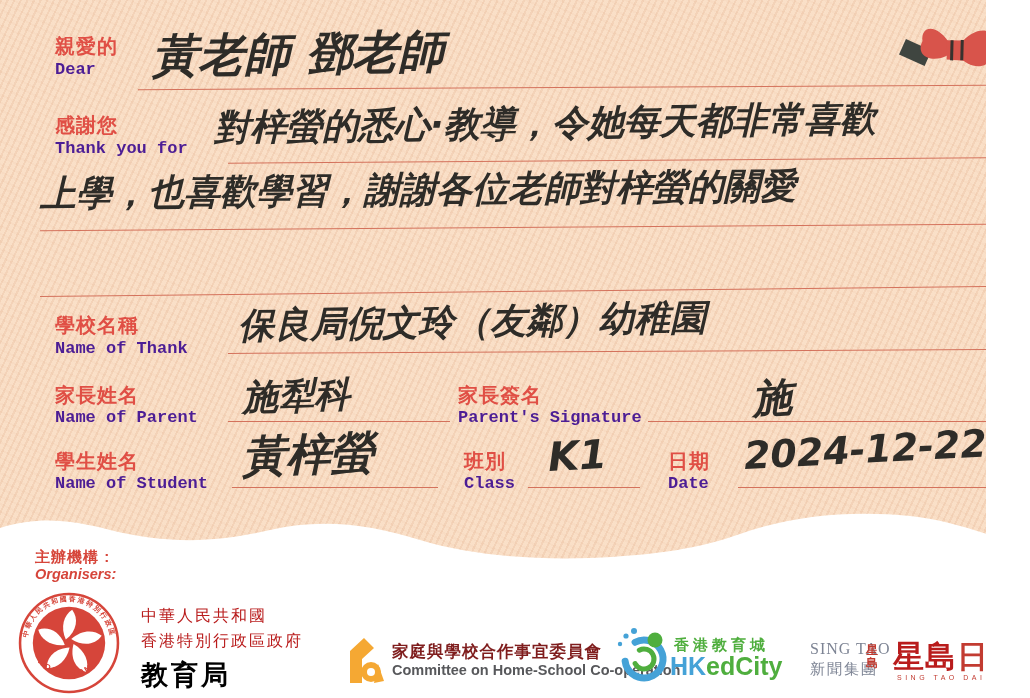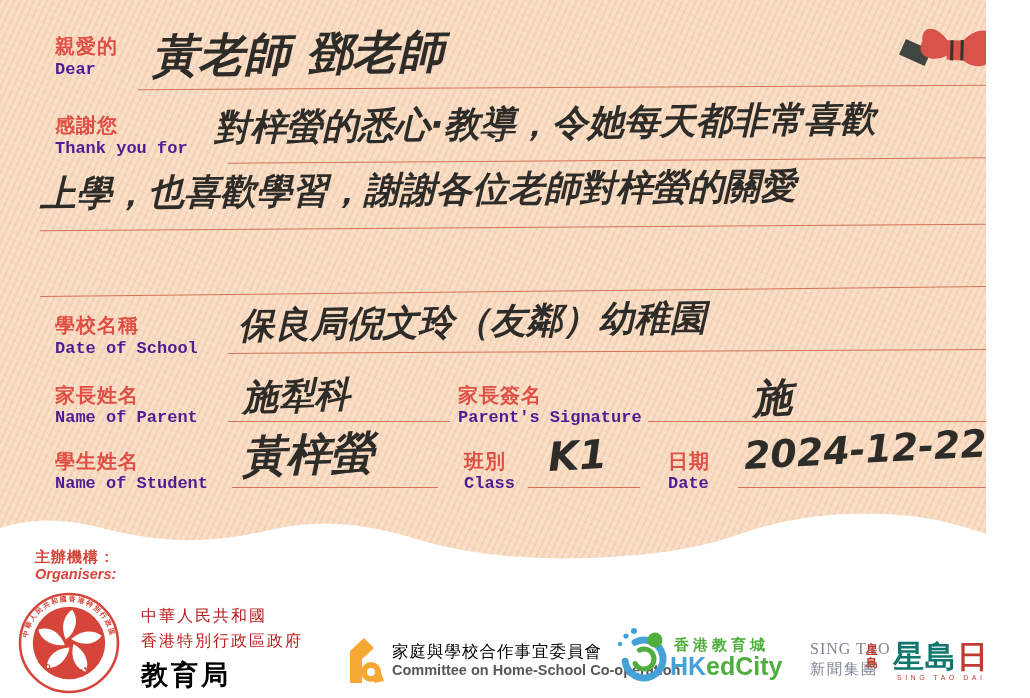--- a/index.html
+++ b/index.html
@@ -21,31 +21,31 @@
   .hw{
     font-family:"DejaVu Sans","Liberation Sans",sans-serif;
     font-style:italic;font-weight:600;color:#2e2c28;white-space:nowrap;z-index:4;
     transform-origin:left center;
   }
   .footer-white{z-index:1;}
   .f-label{font-weight:700;color:#d6453a;font-size:15px;letter-spacing:1px;white-space:nowrap;z-index:3;}
   .f-label-en{font-style:italic;font-weight:700;color:#d6453a;font-size:14.5px;white-space:nowrap;z-index:3;}
   .edb-line{color:#b91c1c;font-size:16px;letter-spacing:2px;white-space:nowrap;z-index:3;}
   .edb-bureau{color:#000000;font-size:27px;font-weight:700;letter-spacing:3px;white-space:nowrap;z-index:3;}
-  .chsc-zh{color:#000000;font-size:16.5px;font-weight:400;letter-spacing:1px;white-space:nowrap;z-index:3;}
+  .chsc-zh{color:#7f1d1d;font-size:16.5px;font-weight:700;letter-spacing:1px;white-space:nowrap;z-index:3;}
   .chsc-en{color:#57585b;font-size:14.5px;font-weight:600;white-space:nowrap;z-index:3;}
   .hkec-zh{color:#4fae3e;font-size:15px;letter-spacing:4px;font-weight:600;white-space:nowrap;z-index:3;}
   .hkec-brand{font-size:25px;font-weight:700;white-space:nowrap;z-index:3;}
   .hkec-hk{color:#45a2d7;}
   .hkec-rest{color:#4fae3e;}
   .st-en{font-family:"Liberation Serif","DejaVu Serif",serif;color:#7d8494;font-size:16px;letter-spacing:1px;white-space:nowrap;z-index:3;}
   .st-zh{font-family:"Liberation Serif","DejaVu Serif",serif;color:#7d8494;font-size:15px;letter-spacing:2px;white-space:nowrap;z-index:3;}
   .st-stack{color:#c0392f;font-size:12px;font-weight:700;line-height:13px;z-index:3;text-align:center;}
   .std-big{font-size:31px;font-weight:700;letter-spacing:1px;white-space:nowrap;z-index:3;}
-  .std-navy{color:#0f766e;font-family:Liberation Serif, serif;}
+  .std-navy{color:#b91c1c;font-family:Liberation Serif, serif;}
   .std-red{color:#c23b31;}
   .std-tag{color:#c23b31;font-size:7px;letter-spacing:3.5px;white-space:nowrap;z-index:3;}
   svg{display:block;}
 </style>
 </head>
 <body>
 
 <div class="page">
 
   <svg class="abs" style="left:898px;top:16px;z-index:3;transform:rotate(10deg);" width="104" height="72" viewBox="0 0 104 72">
@@ -64,21 +64,21 @@
 
   <div class="abs zh" style="left:55px;top:112px;">感謝您</div>
   <div class="abs en" style="left:55px;top:139px;">Thank you for</div>
   <div class="abs rule" style="left:228px;top:160px;width:760px;transform:rotate(-0.4deg);"></div>
   <div class="abs hw" style="left:214px;top:104px;font-size:36px;transform:rotate(-0.8deg);">對梓螢的悉心·教導，令她每天都非常喜歡</div>
   <div class="abs rule" style="left:40px;top:227px;width:948px;transform:rotate(-0.4deg);"></div>
   <div class="abs hw" style="left:40px;top:170px;font-size:36px;transform:rotate(-0.6deg);">上學，也喜歡學習，謝謝各位老師對梓螢的關愛</div>
   <div class="abs rule" style="left:40px;top:291px;width:948px;transform:rotate(-0.6deg);"></div>
 
   <div class="abs zh" style="left:55px;top:312px;">學校名稱</div>
-  <div class="abs en" style="left:55px;top:339px;">Date of School</div>
+  <div class="abs en" style="left:55px;top:339px;">Name of Thank</div>
   <div class="abs rule" style="left:228px;top:351px;width:760px;transform:rotate(-0.3deg);"></div>
   <div class="abs hw" style="left:238px;top:302px;font-size:36px;transform:rotate(-1deg);">保良局倪文玲（友鄰）幼稚園</div>
 
   <div class="abs zh" style="left:55px;top:382px;">家長姓名</div>
   <div class="abs en" style="left:55px;top:408px;">Name of Parent</div>
   <div class="abs rule" style="left:228px;top:421px;width:222px;"></div>
   <div class="abs hw" style="left:242px;top:374px;font-size:36px;transform:rotate(-2deg);">施犁科</div>
 
   <div class="abs zh" style="left:458px;top:382px;">家長簽名</div>
   <div class="abs en" style="left:458px;top:408px;">Parent's Signature</div>

